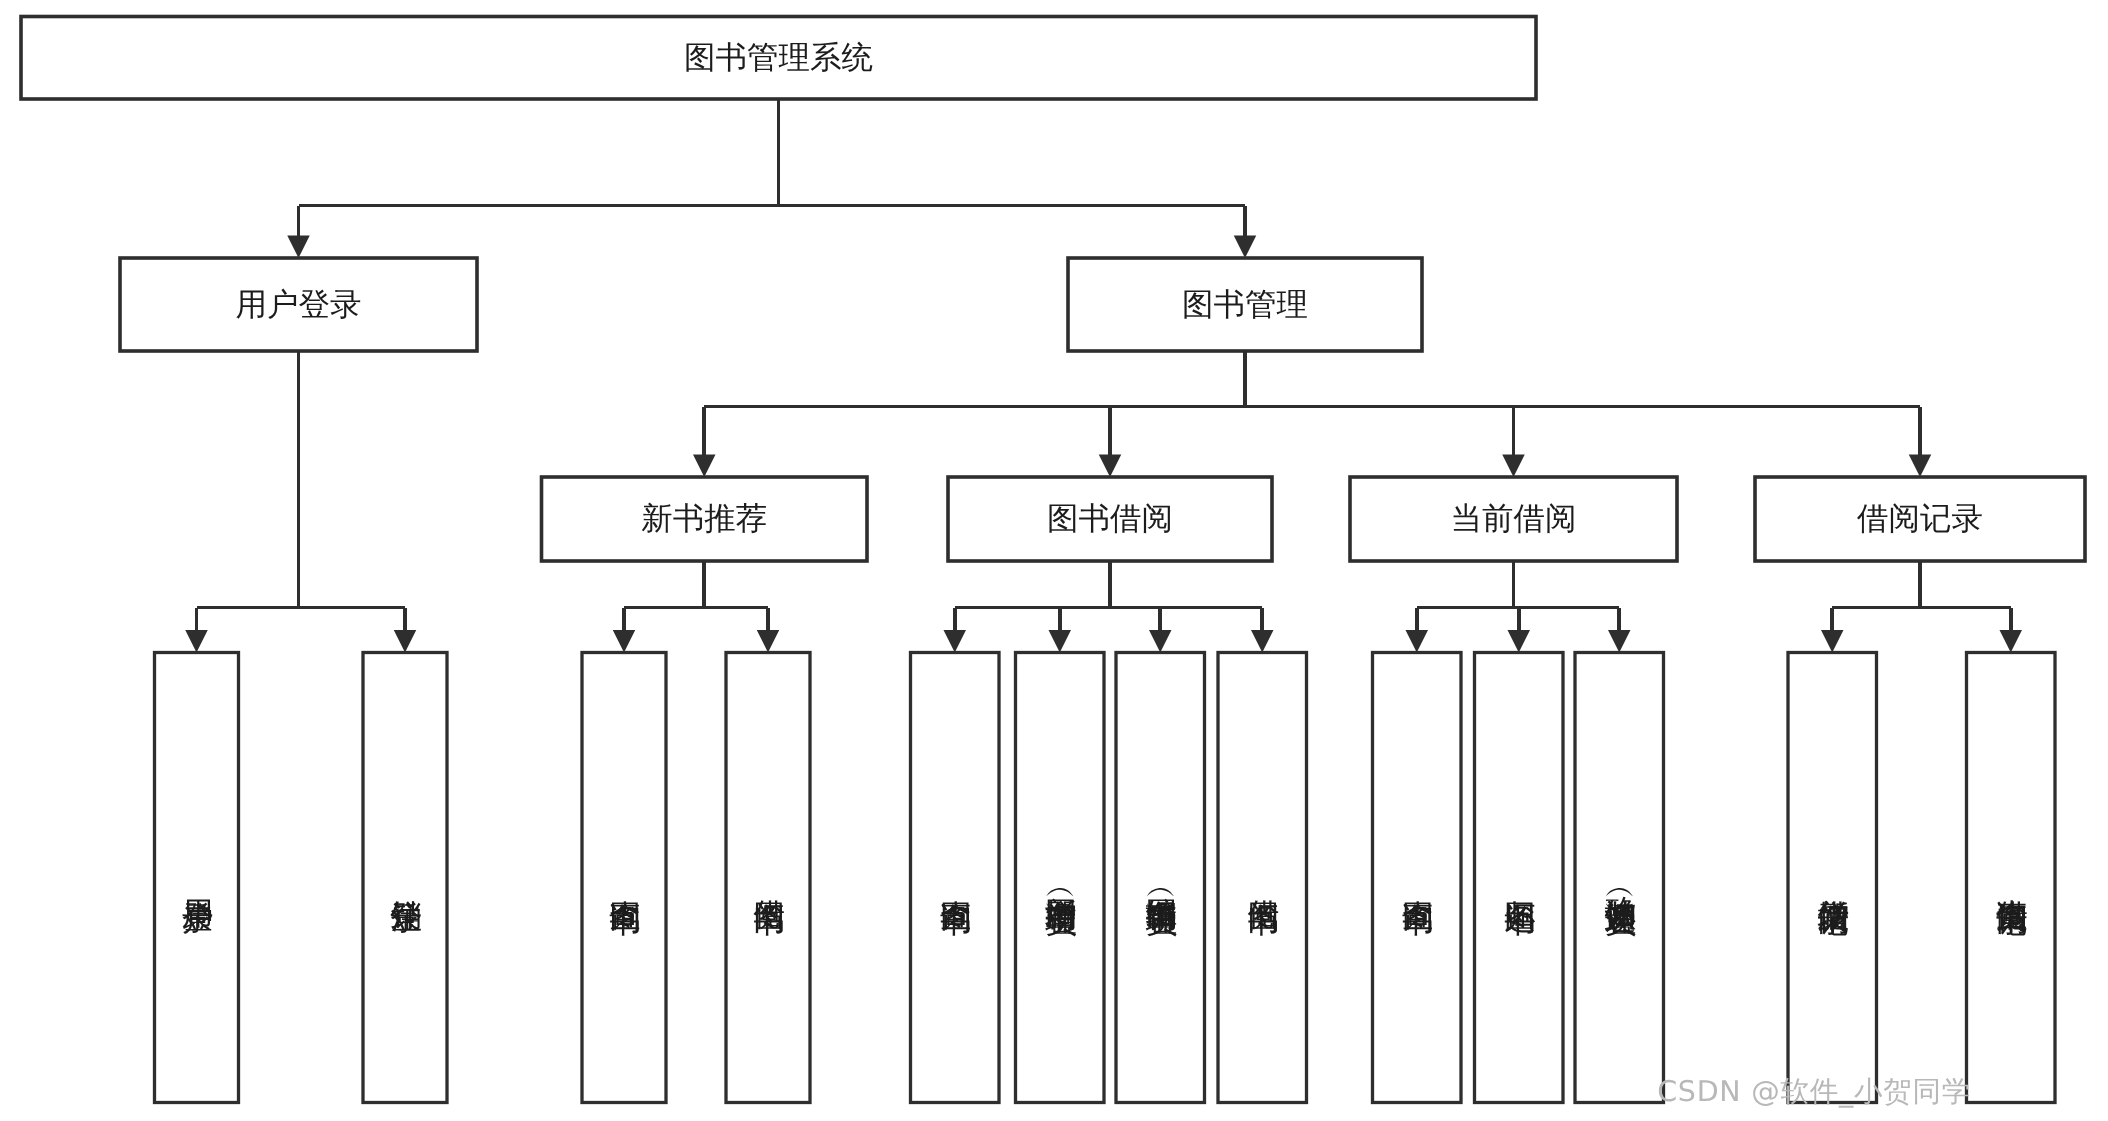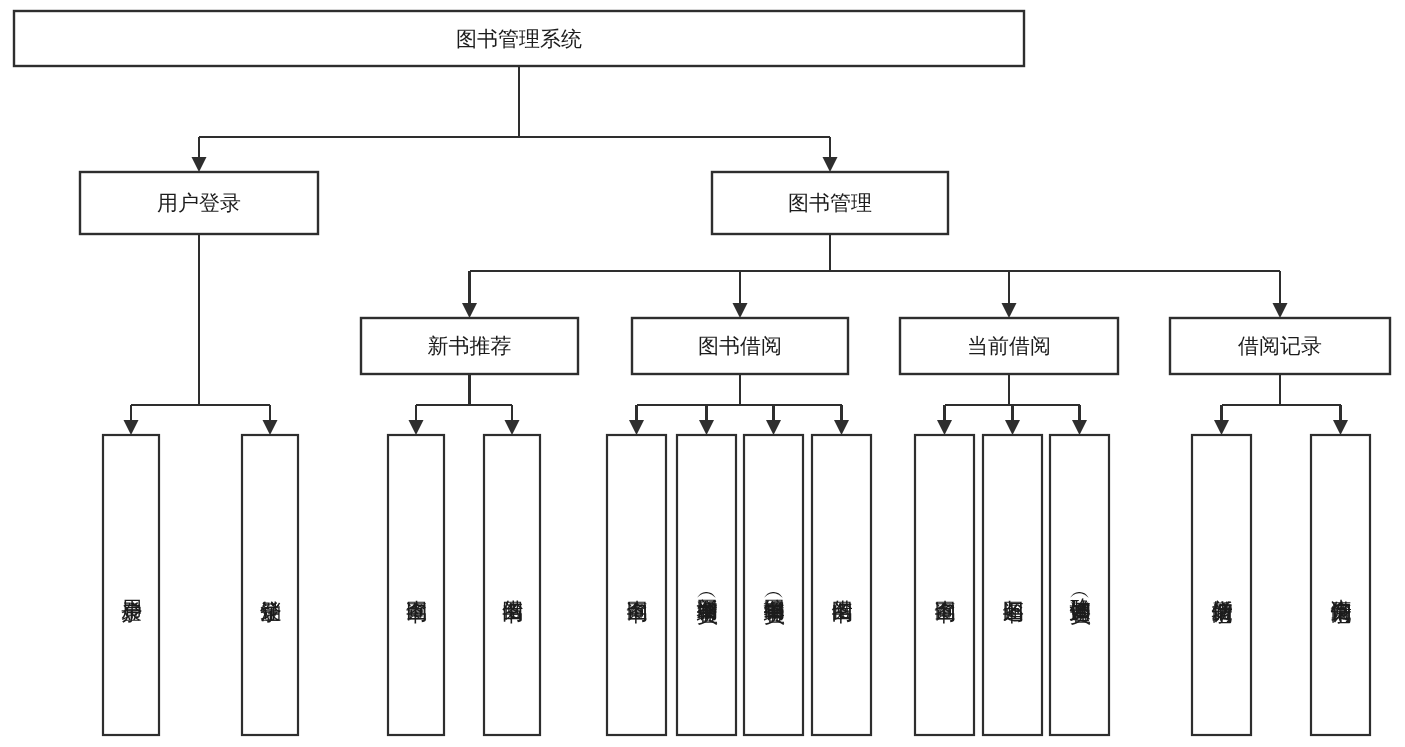--- a/index.html
+++ b/index.html
@@ -180,13 +180,14 @@
       <div class="leaf-label" style="left: 607px; top: 435px; width: 59px; height: 300px;">查询图书</div>
       <div class="leaf-label" style="left: 677px; top: 435px; width: 59px; height: 300px;">新增图书（管理员）</div>
       <div class="leaf-label" style="left: 744px; top: 435px; width: 59px; height: 300px;">编辑图书（管理员）</div>
       <div class="leaf-label" style="left: 812px; top: 435px; width: 59px; height: 300px;">借阅图书</div>
       <div class="leaf-label" style="left: 915px; top: 435px; width: 59px; height: 300px;">查询图书</div>
       <div class="leaf-label" style="left: 983px; top: 435px; width: 59px; height: 300px;">归还图书</div>
       <div class="leaf-label" style="left: 1050px; top: 435px; width: 59px; height: 300px;">确认归还（管理员）</div>
       <div class="leaf-label" style="left: 1192px; top: 435px; width: 59px; height: 300px;">新增借阅记录</div>
       <div class="leaf-label" style="left: 1311px; top: 435px; width: 59px; height: 300px;">查询借阅记录</div>
     </div>
+  <div class="watermark">CSDN @软件_小贺同学</div>
 </div>
 
 </body></html>

